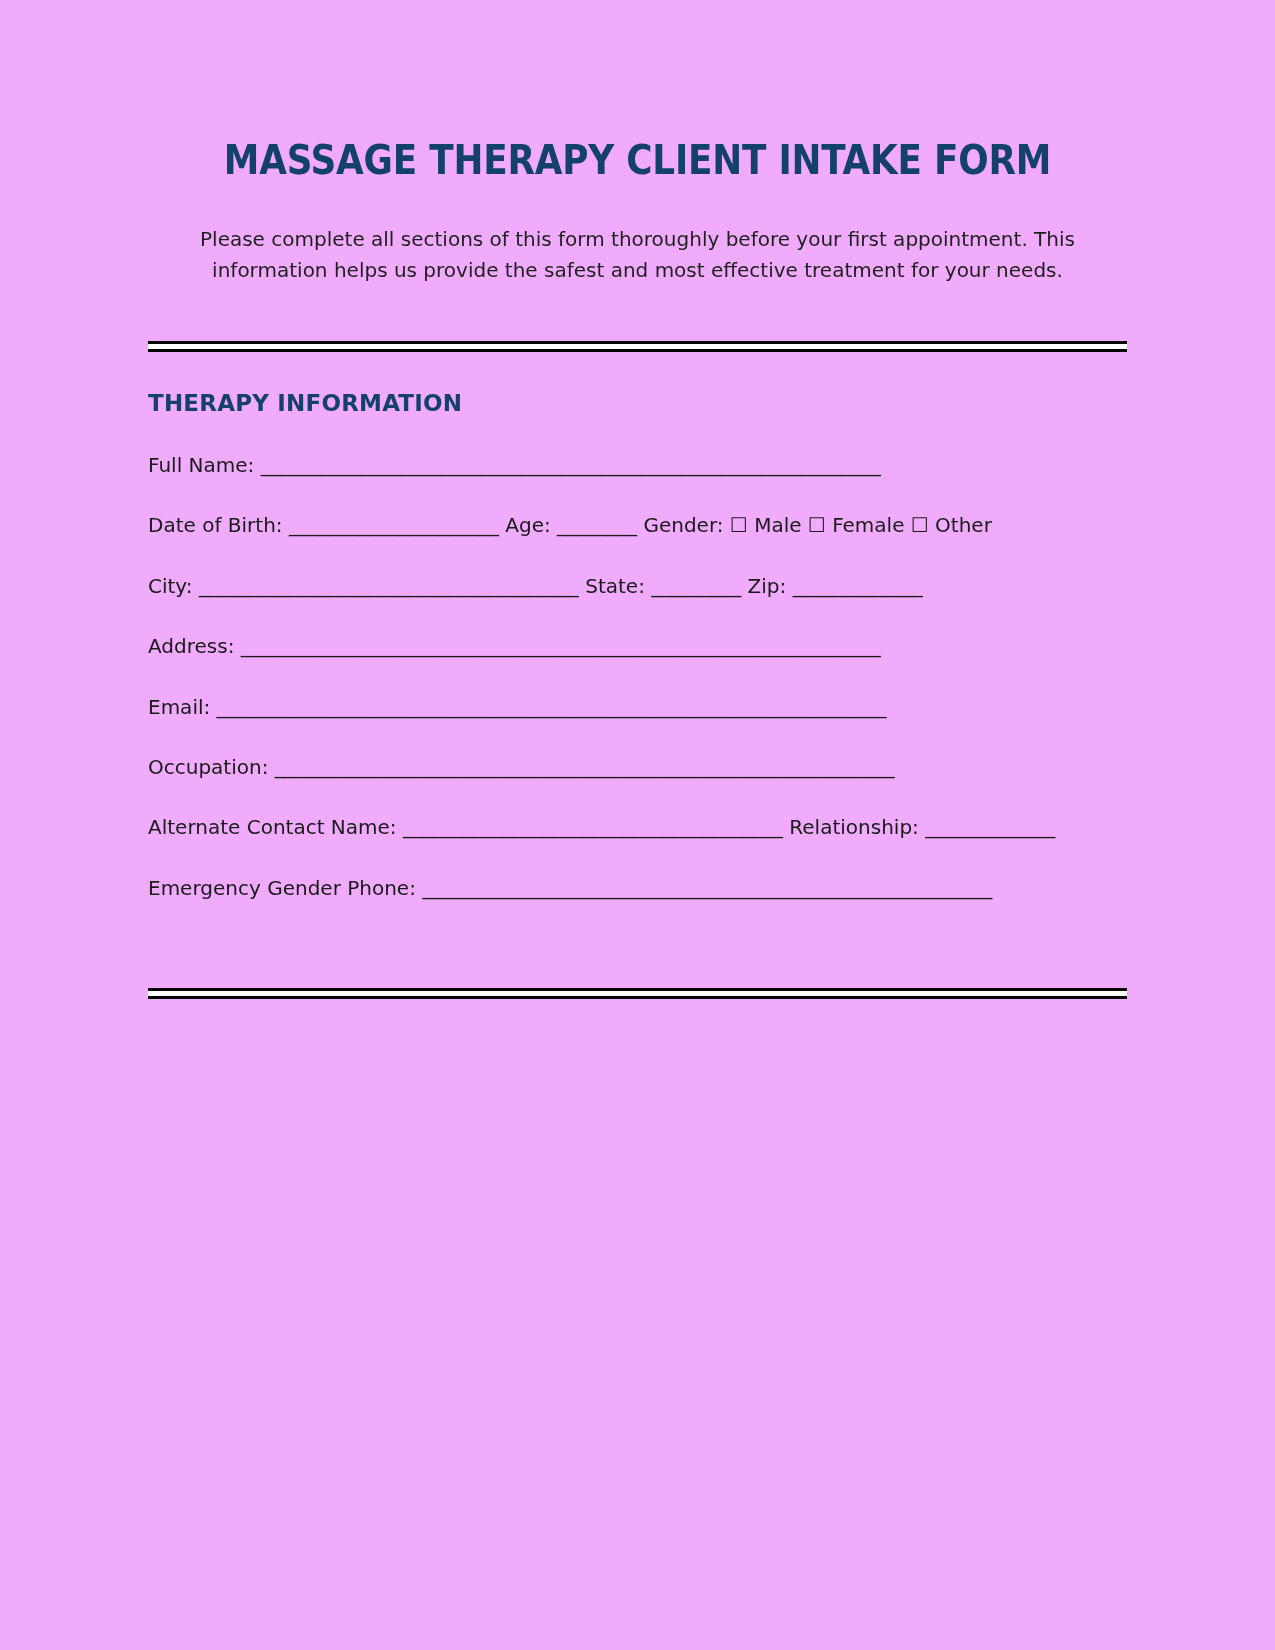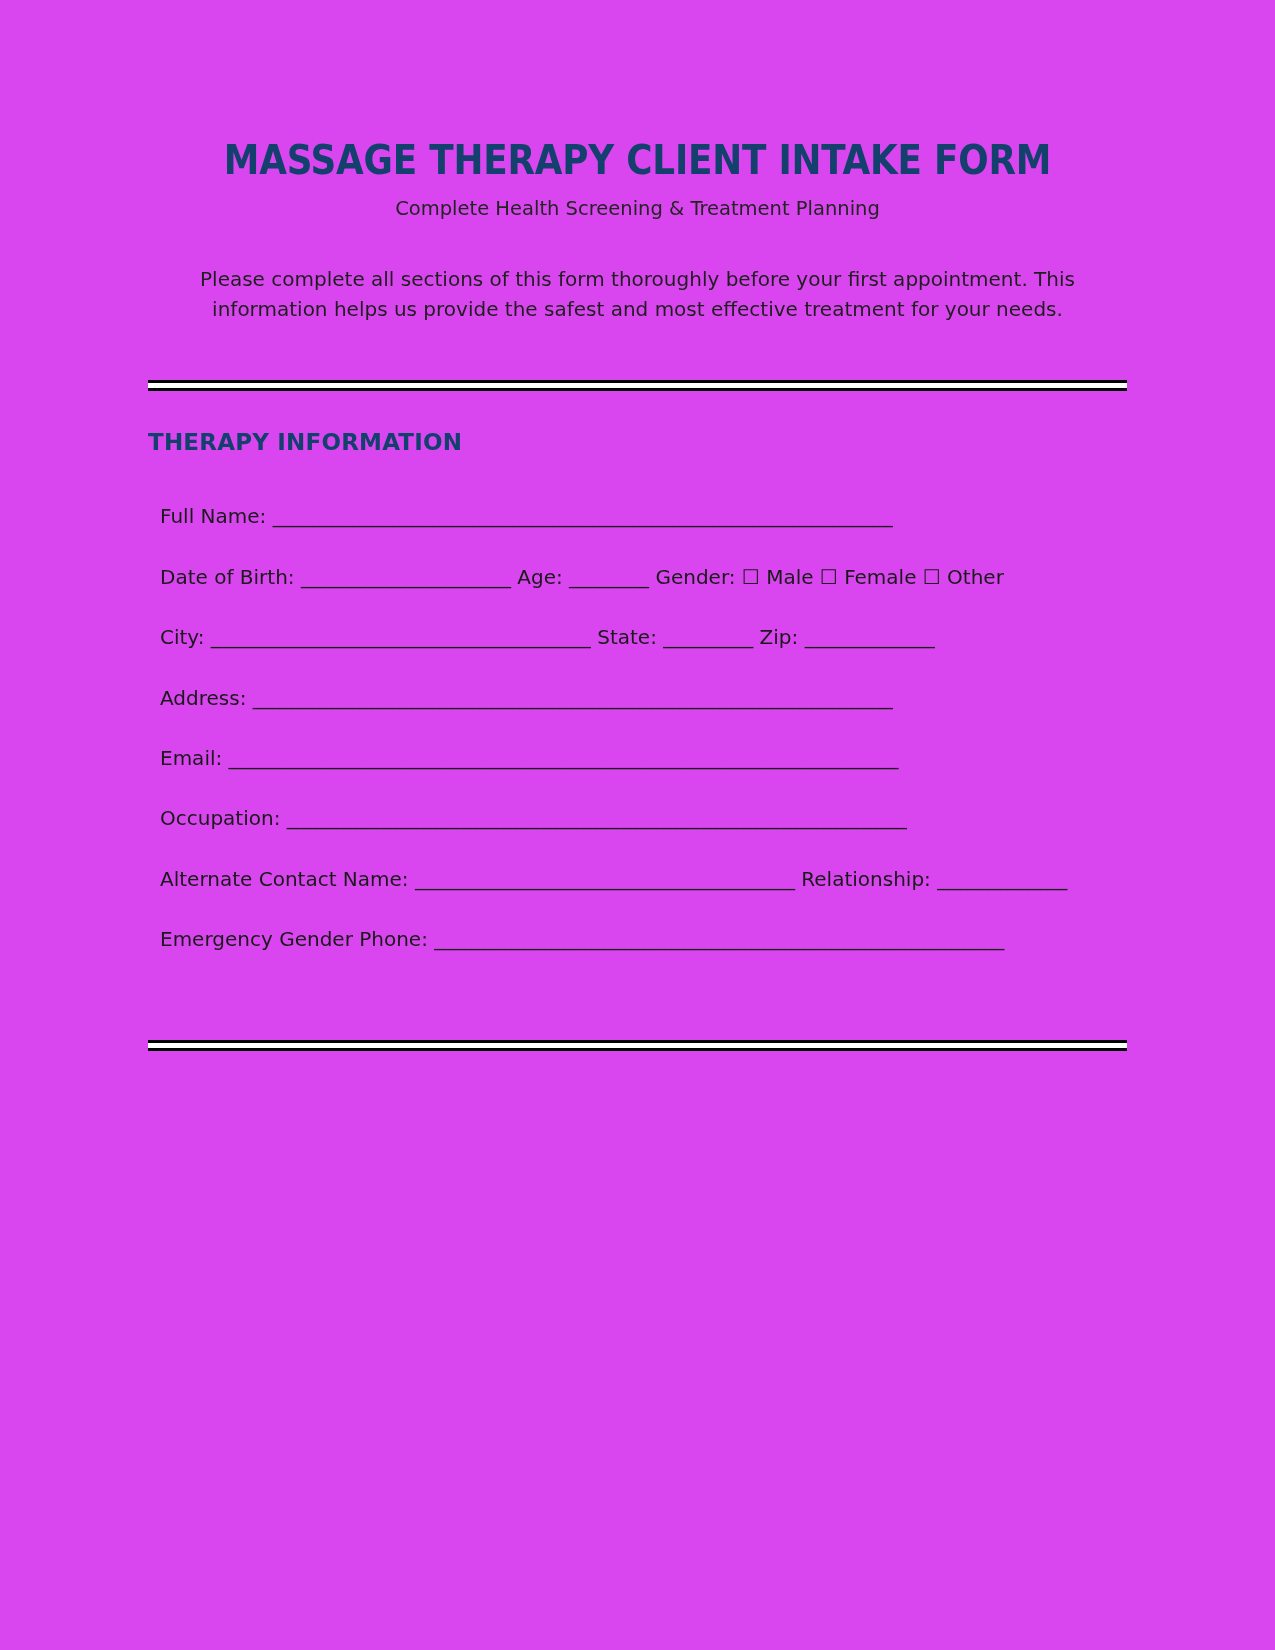--- a/index.html
+++ b/index.html
@@ -11,21 +11,21 @@
   body {
     font-family: "DejaVu Sans", "Liberation Sans", sans-serif;
     color: #1a1a1a;
     -webkit-font-smoothing: antialiased;
   }
   .page {
     position: relative;
     width: 1275px;
     height: 1650px;
     margin: 0 auto;
-    background: #d946ef;
+    background: #f0abfc;
     box-sizing: border-box;
     overflow: hidden;
   }
   .content {
     position: absolute;
     left: 148px;
     top: 0;
     width: 979px;
   }
 
@@ -80,21 +80,21 @@
   .section-heading {
     margin: 0;
     padding-top: 38px;
     font-size: 23px;
     font-weight: 700;
     letter-spacing: 0.2px;
     color: #14406d;
     font-family: "DejaVu Sans", "Liberation Sans", sans-serif;
   }
   .field-list {
-    margin: 12px;
+    margin: 0;
     padding: 0;
     list-style: none;
   }
   .field-row {
     margin: 0;
     padding-top: 30px;
     font-size: 20px;
     line-height: 1.52;
     font-weight: 400;
     color: #1a1a1a;
@@ -104,21 +104,20 @@
   .field-row:first-child { padding-top: 34px; }
 </style>
 </head>
 <body>
 
 <div class="page">
   <div class="content">
 
     <h1 class="doc-title">MASSAGE THERAPY CLIENT INTAKE FORM</h1>
 
-    <p class="doc-subtitle">Complete Health Screening &amp; Treatment Planning</p>
 
     <p class="doc-intro">Please complete all sections of this form thoroughly before your first appointment. This information helps us provide the safest and most effective treatment for your needs.</p>
 
     <div class="rule rule-top"></div>
 
     <h2 class="section-heading">THERAPY INFORMATION</h2>
 
     <div class="field-list">
       <p class="field-row">Full Name: ______________________________________________________________</p>
       <p class="field-row">Date of Birth: _____________________ Age: ________ Gender: ☐ Male ☐ Female ☐ Other</p>

